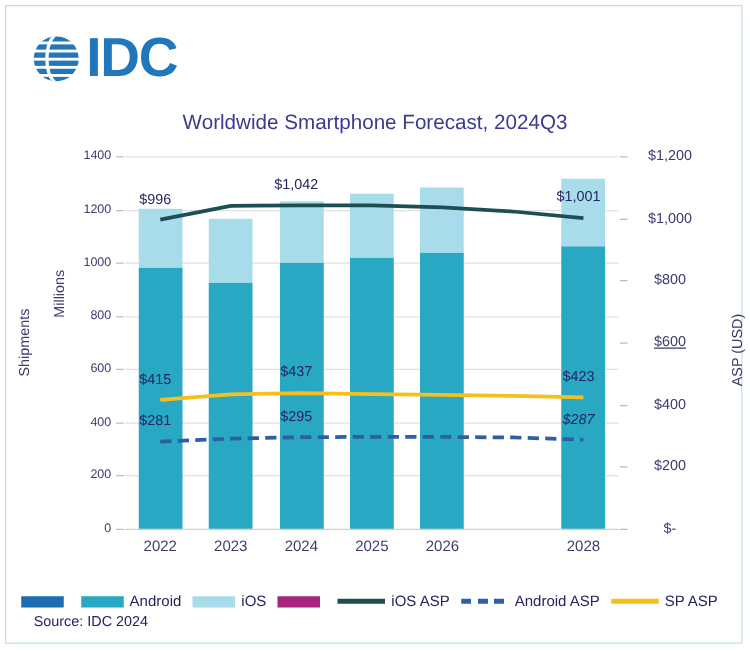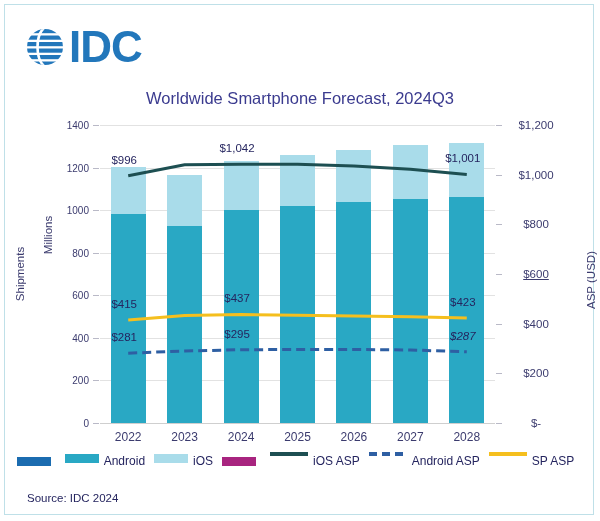--- a/index.html
+++ b/index.html
@@ -72,21 +72,21 @@
   .dlabel{
     position:absolute;font-size:11.5px;color:#25255f;white-space:nowrap;
     transform:translate(-50%,-50%);font-weight:normal;
   }
   
   .legend{
     position:absolute;left:0;top:449px;width:590px;
     display:flex;align-items:center;justify-content:center;gap:0px;
     font-size:12px;color:#25255f;
   }
-  .legend-item{display:flex;margin-right:9px;}
+  .legend-item{display:flex;align-items:center;margin-right:9px;margin-top:20px;}
   .swatch{width:34px;height:9px;display:inline-block;margin-right:5px;}
   .lgline{width:38px;height:0;display:inline-block;margin-right:5px;position:relative;}
   .lgline i{position:absolute;left:0;top:-2px;width:100%;height:3.5px;display:block;}
   .lgline.dashed i{
     background:repeating-linear-gradient(to right,#2e5fa3 0px,#2e5fa3 8px,transparent 8px,transparent 13px);
   }
   .lg-label{white-space:nowrap;}
   
   .source{
     position:absolute;left:22px;top:487px;
@@ -191,25 +191,20 @@
         <div class="bar-group" style="left: 180.007px; width: 34.9857px;">
           <div class="seg seg-android" style="bottom: 0px; height: 217.114px; background: rgb(41, 168, 196);"></div>
           <div class="seg seg-ios" style="bottom: 217.114px; height: 50.66px; background: rgb(169, 220, 234);"></div>
           <div class="xlab">2025</div>
         </div>
         <div class="bar-group" style="left: 236.436px; width: 34.9857px;">
           <div class="seg seg-android" style="bottom: 0px; height: 220.946px; background: rgb(41, 168, 196);"></div>
           <div class="seg seg-ios" style="bottom: 220.946px; height: 51.7243px; background: rgb(169, 220, 234);"></div>
           <div class="xlab">2026</div>
         </div>
-        <div class="bar-group" style="left: 292.864px; width: 34.9857px;">
-          <div class="seg seg-android" style="bottom: 0px; height: 223.926px; background: rgb(41, 168, 196);"></div>
-          <div class="seg seg-ios" style="bottom: 223.926px; height: 53.8529px; background: rgb(169, 220, 234);"></div>
-          <div class="xlab">2027</div>
-        </div>
         <div class="bar-group" style="left: 349.293px; width: 34.9857px;">
           <div class="seg seg-android" style="bottom: 0px; height: 226.054px; background: rgb(41, 168, 196);"></div>
           <div class="seg seg-ios" style="bottom: 226.054px; height: 54.2786px; background: rgb(169, 220, 234);"></div>
           <div class="xlab">2028</div>
         </div>
       </div>
 
     <svg class="lines" id="lines-layer" viewBox="0 0 395 298" preserveAspectRatio="none">
         <polyline points="28.214285714285715,228.21833333333333 84.64285714285714,225.98333333333335 141.07142857142858,224.74166666666667 197.5,224.49333333333334 253.92857142857144,224.49333333333334 310.3571428571429,224.99 366.7857142857143,226.72833333333335" fill="none" stroke="#2e5fa3" stroke-width="3" stroke-linecap="butt" stroke-linejoin="round" stroke-dasharray="9 5"></polyline>
         <polyline points="28.214285714285715,50.660000000000025 84.64285714285714,39.73333333333335 141.07142857142858,39.23666666666668 197.5,39.23666666666668 253.92857142857144,40.974999999999966 310.3571428571429,44.20333333333332 366.7857142857143,49.41833333333335" fill="none" stroke="#1d4f52" stroke-width="3" stroke-linecap="butt" stroke-linejoin="round"></polyline>

